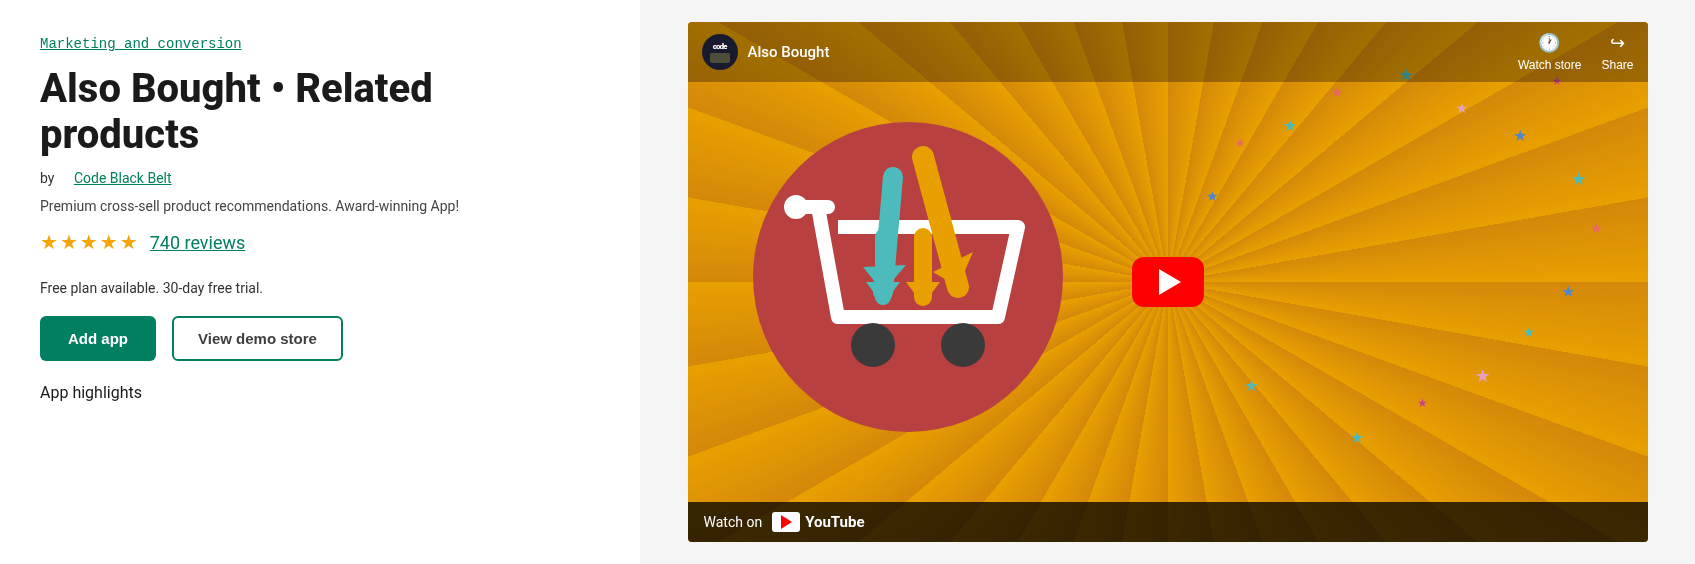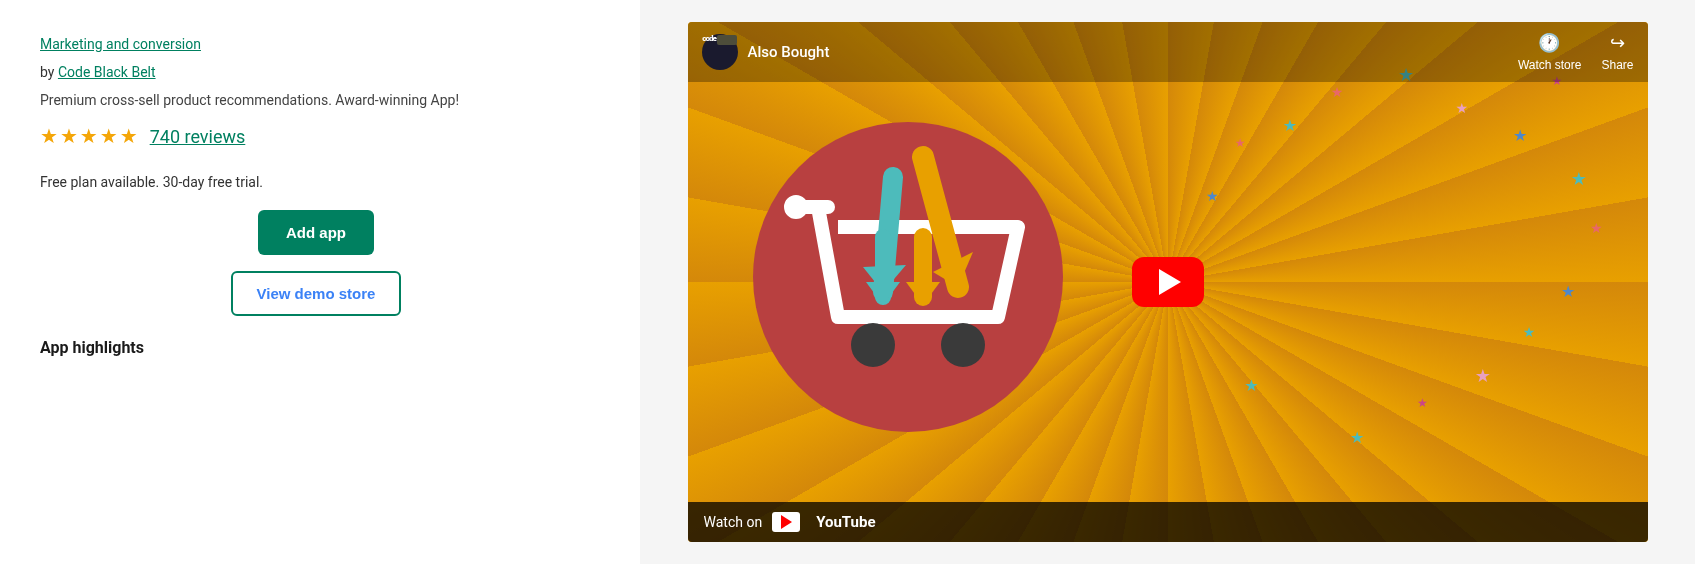--- a/index.html
+++ b/index.html
@@ -19,20 +19,21 @@
       flex-direction: column;
       gap: 10px;
       background: #fff;
     }
 
     .breadcrumb-link {
       color: #008060;
       text-decoration: underline;
       font-size: 14px;
       cursor: pointer;
+      font-family: Liberation Mono, monospace;
     }
 
     .app-title {
       font-size: 40px;
       font-weight: 800;
       color: #1a1a1a;
       line-height: 1.15;
       margin-top: 4px;
     }
 
@@ -77,49 +78,48 @@
     .pricing-text {
       font-size: 14px;
       color: #333;
       margin-top: 16px;
     }
 
     .buttons-row {
       display: flex;
       gap: 16px;
       margin-top: 10px;
-      align-items: center;
-      flex-direction: column;
+      align-items: flex-start;
     }
 
     .btn-add-app {
       background: #008060;
       color: #fff;
       border: none;
       border-radius: 6px;
       padding: 14px 28px;
       font-size: 15px;
       font-weight: 600;
       cursor: pointer;
     }
 
     .btn-demo {
       background: #fff;
-      color: #3b82f6;
+      color: #404040;
       border: 2px solid #008060;
       border-radius: 6px;
       padding: 12px 24px;
       font-size: 15px;
       font-weight: 600;
       cursor: pointer;
     }
 
     .app-highlights-title {
       font-size: 16px;
-      font-weight: 700;
+      font-weight: 400;
       color: #1a1a1a;
       margin-top: 12px;
     }
 
     
     .right-panel {
       flex: 1;
       background: #f5f5f5;
       display: flex;
       align-items: center;
@@ -204,26 +204,26 @@
       background: rgba(0,0,0,0.3);
       gap: 10px;
     }
 
     .channel-avatar {
       width: 36px;
       height: 36px;
       background: #1a1a2e;
       border-radius: 50%;
       display: flex;
-      align-items: flex-start;
+      align-items: center;
       justify-content: center;
       color: #fff;
       font-size: 9px;
       font-weight: 700;
-      flex-direction: row;
+      flex-direction: column;
       gap: 1px;
     }
 
     .channel-name {
       color: #fff;
       font-size: 15px;
       font-weight: 500;
     }
 
     .top-bar-right {
@@ -303,21 +303,21 @@
 
     .watch-on-text {
       color: #fff;
       font-size: 14px;
       font-weight: 400;
     }
 
     .youtube-logo {
       display: flex;
       align-items: center;
-      gap: 16px;
+      gap: 5px;
     }
 
     .yt-icon {
       background: #fff;
       border-radius: 3px;
       width: 28px;
       height: 20px;
       display: flex;
       align-items: center;
       justify-content: center;
@@ -346,24 +346,25 @@
       height: 370px;
     }
   </style>
 </head>
 <body>
 
 <div class="left-panel">
 
   <a class="breadcrumb-link" href="#">Marketing and conversion</a>
 
+  <h1 class="app-title">Also Bought • Related products</h1>
 
   <p class="author-line">
     <span>by</span>
-    <a class="author-link" href="#" style="margin-left:0;">Code Black Belt</a>
+    <a class="author-link" href="#" style="margin-left:16px;">Code Black Belt</a>
   </p>
 
   <p class="description">Premium cross-sell product recommendations. Award-winning App!</p>
 
   <div class="rating-row">
     <span class="stars">★★★★★</span>
     <a class="reviews-link" href="#">740 reviews</a>
   </div>
 
   <p class="pricing-text">Free plan available. 30-day free trial.</p>

